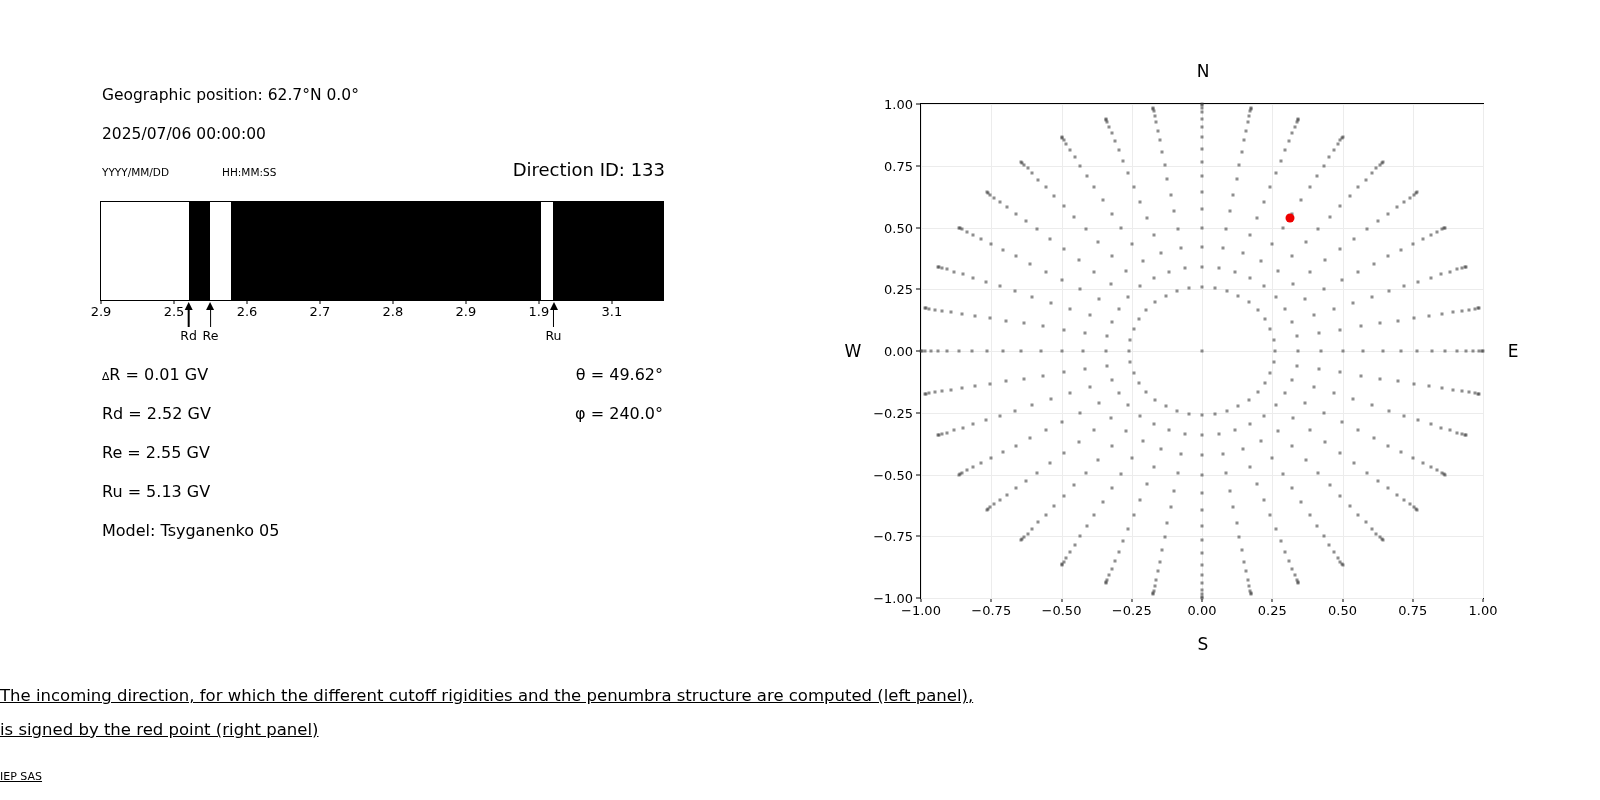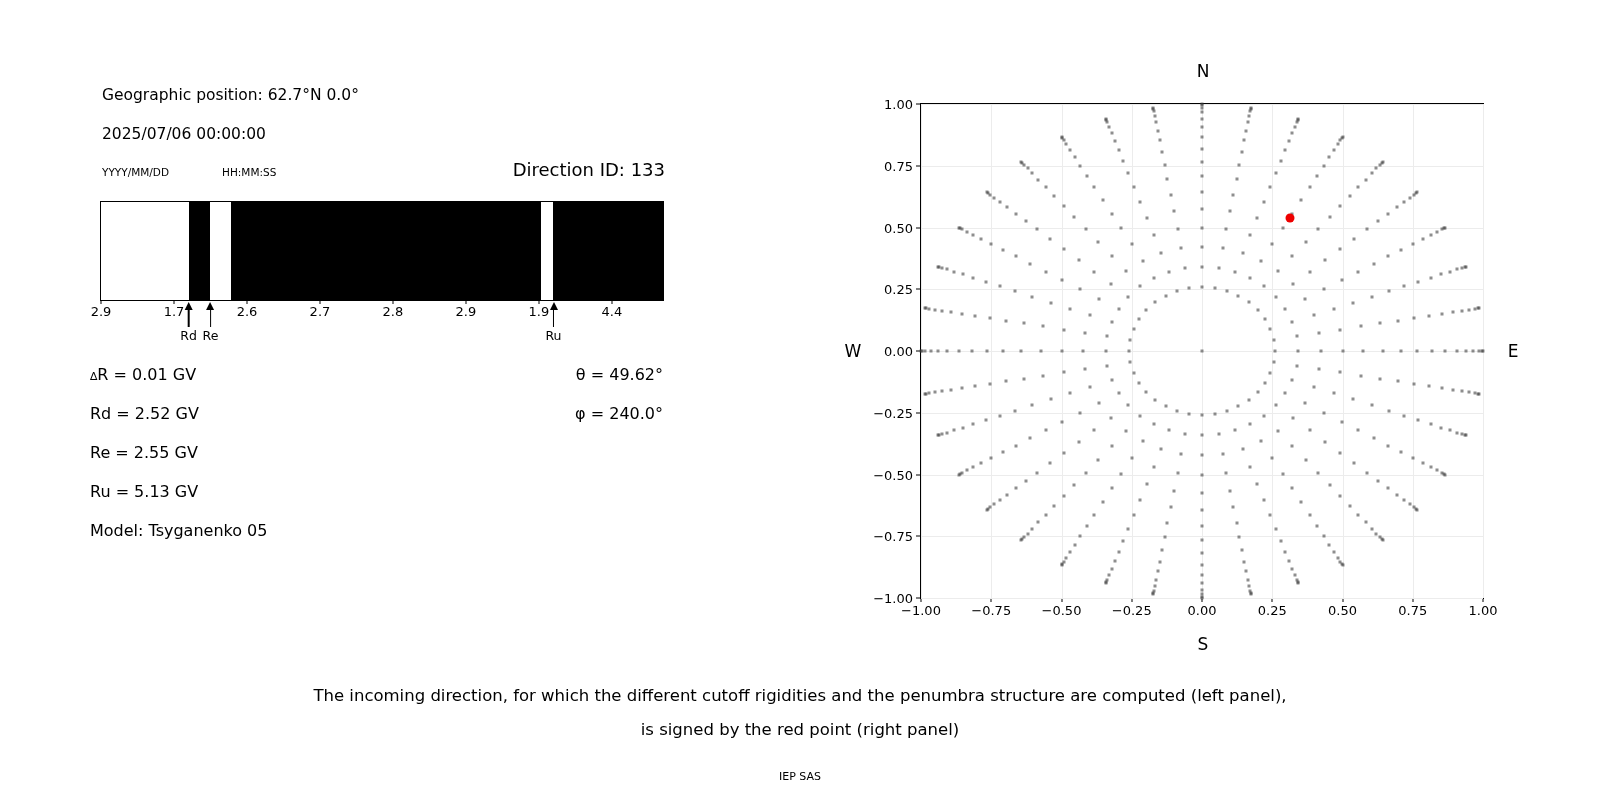--- a/index.html
+++ b/index.html
@@ -13,38 +13,38 @@
   .fmt-time{left:222px;top:163px;font-size:10.5px;}
   .dirid{left:435px;top:160px;width:230px;text-align:right;font-size:18px;}
   .pen-bar{position:absolute;left:100px;top:201px;width:564px;height:100px;background:#fff;border:1px solid #000;box-sizing:border-box;}
   .pen-band{position:absolute;top:0;height:100%;background:#000;}
   .pen-tick{position:absolute;top:100%;width:1px;height:4px;background:#000;transform:translateX(-0.5px);}
   .pen-ticklabel{position:absolute;top:calc(100% + 4px);transform:translateX(-50%);font-size:13px;white-space:nowrap;}
   .pen-arrow{position:absolute;top:calc(100% + 2px);transform:translateX(-50%);display:flex;flex-direction:column;align-items:center;}
   .arrow-head{width:0;height:0;border-left:4px solid transparent;border-right:4px solid transparent;border-bottom:8px solid #000;}
   .arrow-stem{width:1.5px;height:17px;background:#000;}
   .arrow-label{font-size:12.5px;margin-top:1px;}
-  .val{left:90px;font-size:16px;}
+  .val{left:102px;font-size:16px;}
   .small-delta{font-size:11px;}
   .ang{left:503px;width:160px;text-align:right;font-size:16px;}
 
   
   .plot{position:absolute;left:920px;top:103px;width:564px;height:496px;border:1px solid #000;box-sizing:border-box;background:#fff;}
   .gridx{position:absolute;top:0;bottom:0;width:1px;background:#ececec;}
   .gridy{position:absolute;left:0;right:0;height:1px;background:#ececec;}
   .xtick{position:absolute;top:100%;width:1px;height:4px;background:#000;transform:translateX(-0.5px);}
   .xlab{position:absolute;top:calc(100% + 5px);transform:translateX(-50%);font-size:13px;white-space:nowrap;}
   .ytick{position:absolute;left:-5px;width:4px;height:1px;background:#000;transform:translateY(-0.5px);}
   .ylab{position:absolute;right:calc(100% + 8px);transform:translateY(-50%);font-size:13px;white-space:nowrap;}
   .dot{position:absolute;width:3px;height:3px;background:rgba(60,60,60,0.58);transform:translate(-50%,-50%);}
   .red-dot{position:absolute;width:9px;height:9px;border-radius:50%;background:#ee0000;transform:translate(-50%,-50%);}
   .compass{position:absolute;font-size:17px;transform:translateX(-50%);}
 
   
-  .cap{position:absolute;left:0;width:1600px;text-align:center;}
+  .cap{position:absolute;left:0;width:1600px;text-decoration:underline;}
   .cap1{top:686px;font-size:16.5px;}
   .cap2{top:720px;font-size:16.5px;}
   .credit{top:770px;font-size:11px;}
 </style>
 </head>
 <body>
 
 <div>
   <div class="txt geo">Geographic position: 62.7°N 0.0°</div>
   <div class="txt dt">2025/07/06 00:00:00</div>
@@ -52,33 +52,33 @@
   <div class="txt fmt-time">HH:MM:SS</div>
   <div class="txt dirid">Direction ID: 133</div>
 
   <div class="pen-bar" id="penumbra-bar">
       <div class="pen-band" style="left: 15.5844%; width: 3.8961%; background: rgb(0, 0, 0);"></div>
       <div class="pen-band" style="left: 23.1169%; width: 55.1948%; background: rgb(0, 0, 0);"></div>
       <div class="pen-band" style="left: 80.3896%; width: 19.6104%; background: rgb(0, 0, 0);"></div>
       <div class="pen-tick" style="left: 0%;"></div>
       <div class="pen-ticklabel" style="left: 0%;">2.9</div>
       <div class="pen-tick" style="left: 12.987%;"></div>
-      <div class="pen-ticklabel" style="left: 12.987%;">1.7</div>
+      <div class="pen-ticklabel" style="left: 12.987%;">2.5</div>
       <div class="pen-tick" style="left: 25.974%;"></div>
       <div class="pen-ticklabel" style="left: 25.974%;">2.6</div>
       <div class="pen-tick" style="left: 38.961%;"></div>
       <div class="pen-ticklabel" style="left: 38.961%;">2.7</div>
       <div class="pen-tick" style="left: 51.9481%;"></div>
       <div class="pen-ticklabel" style="left: 51.9481%;">2.8</div>
       <div class="pen-tick" style="left: 64.9351%;"></div>
       <div class="pen-ticklabel" style="left: 64.9351%;">2.9</div>
       <div class="pen-tick" style="left: 77.9221%;"></div>
       <div class="pen-ticklabel" style="left: 77.9221%;">1.9</div>
       <div class="pen-tick" style="left: 90.9091%;"></div>
-      <div class="pen-ticklabel" style="left: 90.9091%;">4.4</div>
+      <div class="pen-ticklabel" style="left: 90.9091%;">3.1</div>
       <div class="pen-arrow" style="left: 15.5844%;">
         <div class="arrow-head"></div>
         <div class="arrow-stem"></div>
         <div class="arrow-label">Rd</div>
       </div>
       <div class="pen-arrow" style="left: 19.4805%;">
         <div class="arrow-head"></div>
         <div class="arrow-stem"></div>
         <div class="arrow-label">Re</div>
       </div>

